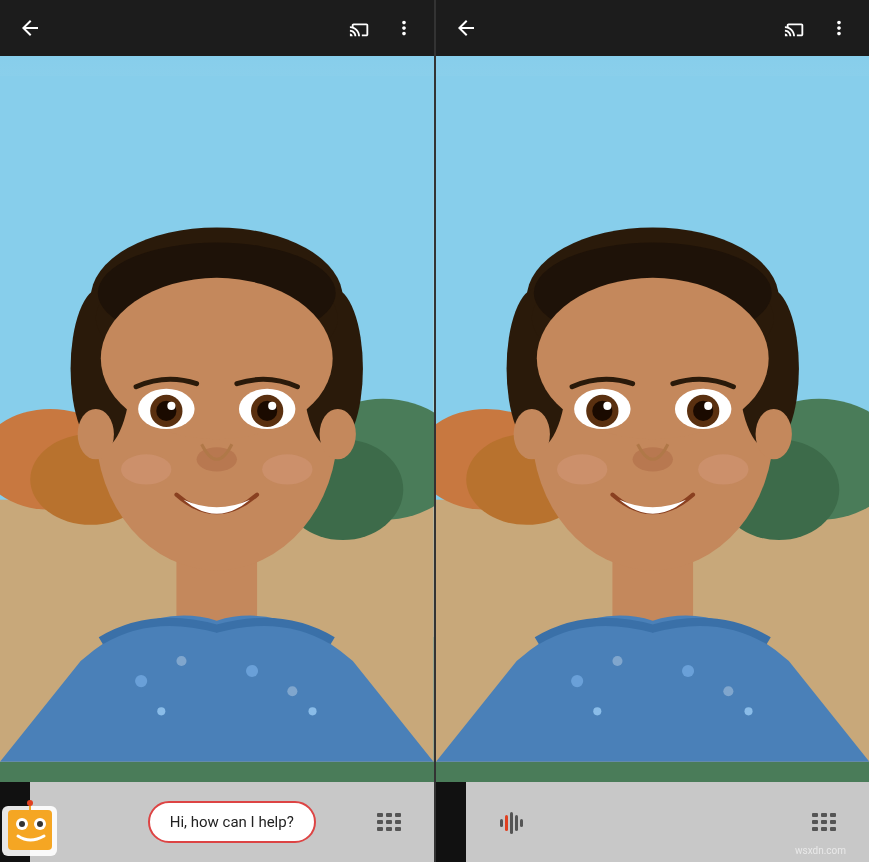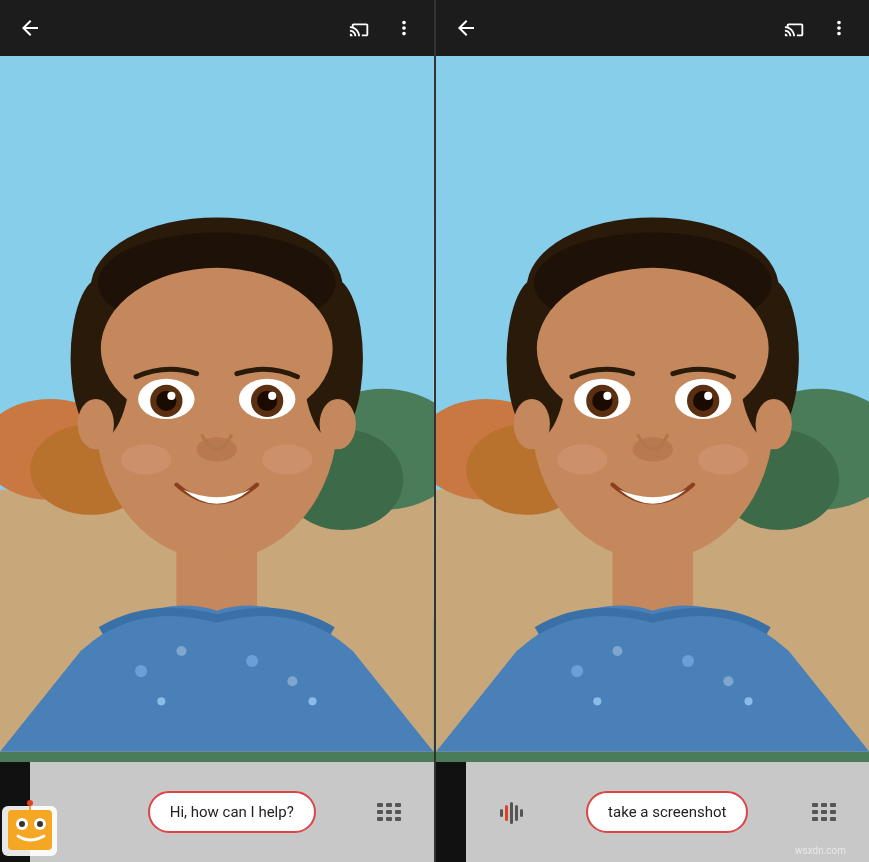--- a/index.html
+++ b/index.html
@@ -100,21 +100,21 @@
     }
 
     .face-svg {
       width: 100%;
       height: 100%;
     }
 
     
     .bottom-bar {
       background: #c8c8c8;
-      height: 100px;
+      height: 80px;
       display: flex;
       align-items: center;
       justify-content: space-between;
       padding: 0 25px;
       flex-shrink: 0;
       position: relative;
       margin-left: 30px;
     }
 
     .bottom-bar-left {
@@ -404,25 +404,20 @@
 
       <svg width="30" height="30" viewBox="0 0 30 30" xmlns="http://www.w3.org/2000/svg">
 
         <rect x="4" y="12" width="3" height="8" rx="1.5" fill="#555"></rect>
         <rect x="9" y="8" width="3" height="16" rx="1.5" fill="#e04020"></rect>
         <rect x="14" y="5" width="3" height="22" rx="1.5" fill="#555"></rect>
         <rect x="19" y="8" width="3" height="16" rx="1.5" fill="#555"></rect>
         <rect x="24" y="12" width="3" height="8" rx="1.5" fill="#555"></rect>
       </svg>
     </div>
-    <div class="voice-input-area">
-      <div class="voice-box">
-        <span>take a screenshot</span>
-      </div>
-    </div>
     <div class="bottom-bar-right">
       <div class="keyboard-grid-icon">
         <span></span>
           <span></span>
           <span></span>
         <span></span>
           <span></span>
           <span></span>
         <span></span>
           <span></span>

